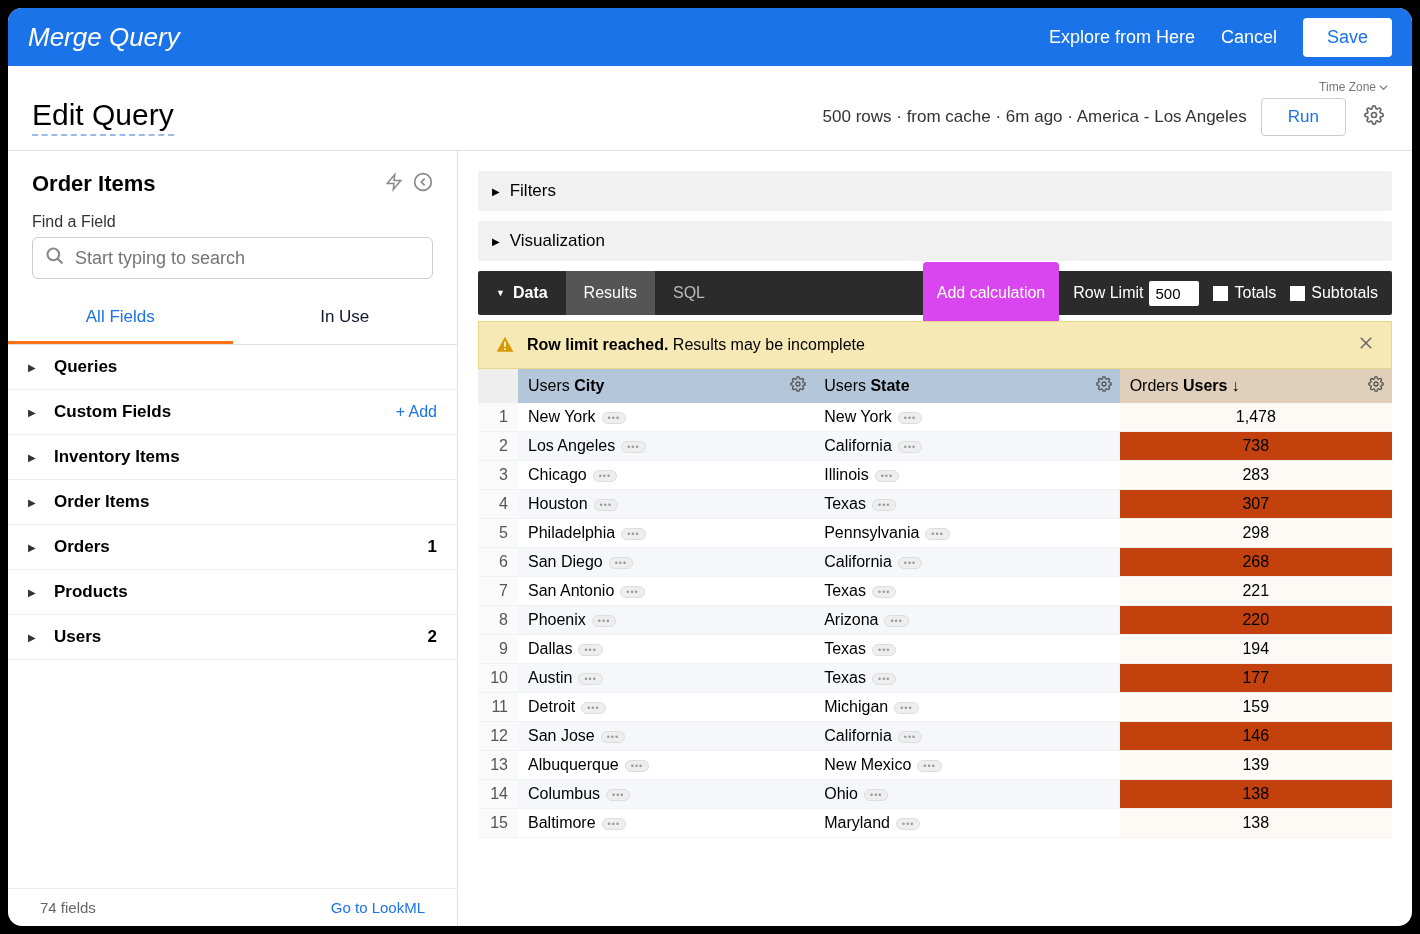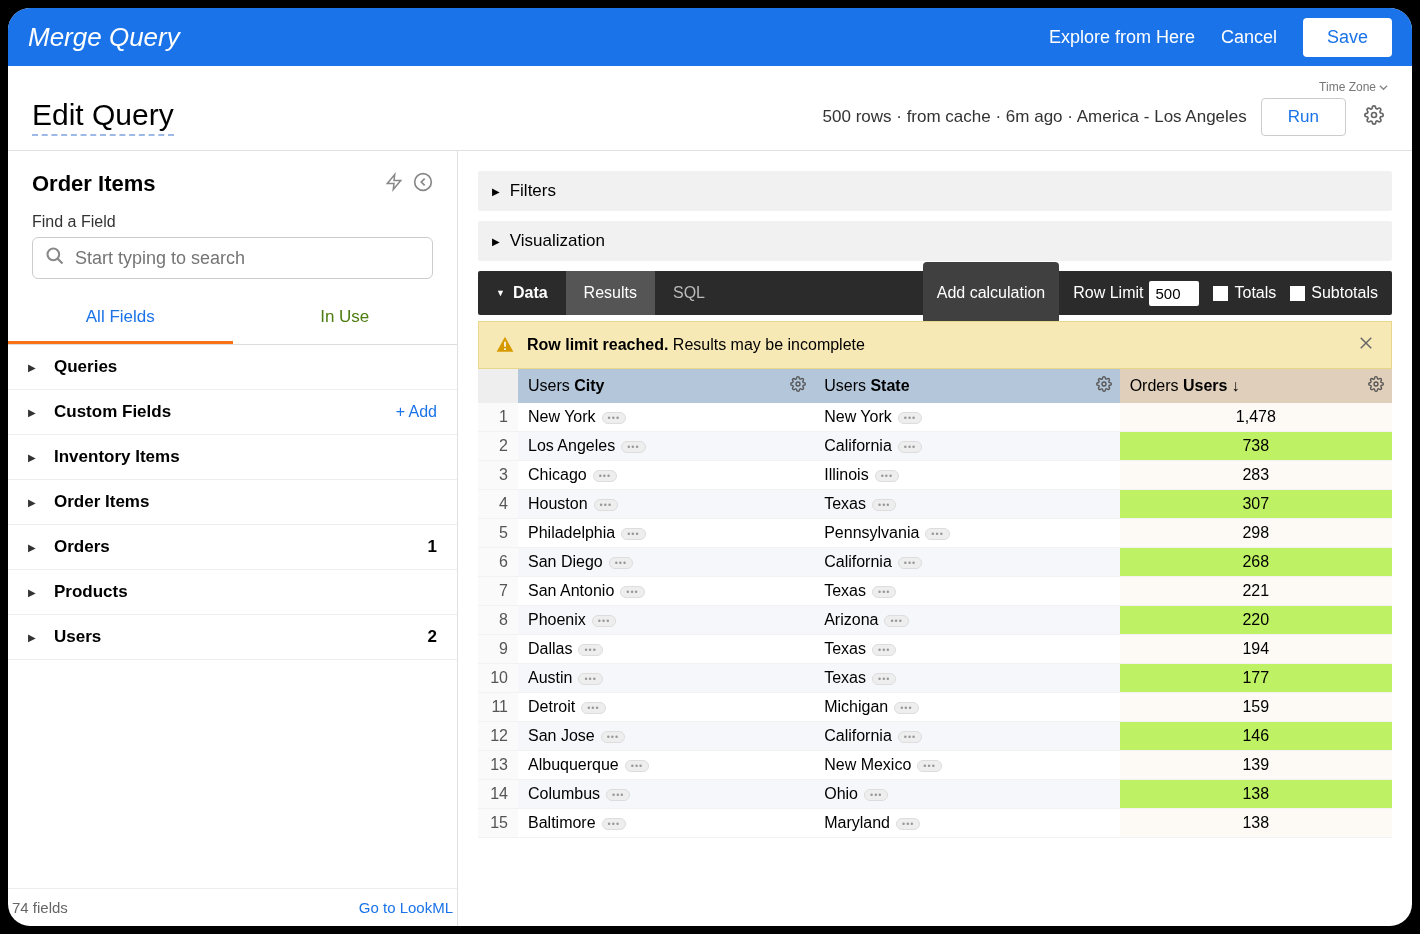--- a/index.html
+++ b/index.html
@@ -1,17 +1,17 @@
 <!DOCTYPE html>
 <html><head>
 <meta charset="utf-8">
 <style>
   * { box-sizing: border-box; margin: 0; padding: 0; }
   body { font-family: -apple-system, "Helvetica Neue", Arial, sans-serif; background: #000; width: 1420px; height: 934px; overflow: hidden; }
-  .window { background: #fff; border-radius: 22px; margin: 8px; height: 918px; overflow: hidden; display: flex; flex-direction: column; }
+  .window { background: #fff; border-radius: 14px; margin: 8px; height: 918px; overflow: hidden; display: flex; flex-direction: column; }
   .titlebar { background: #1a73e8; color: #fff; display: flex; align-items: center; padding: 0 20px; height: 58px; }
   .titlebar-title { font-size: 26px; font-weight: 400; flex: 1; font-style: italic; }
   .titlebar-actions { display: flex; gap: 26px; align-items: center; }
   .titlebar-link { color: #fff; font-size: 18px; cursor: pointer; }
   .save-btn { background: #fff; color: #1a73e8; border: none; border-radius: 4px; padding: 9px 24px; font-size: 18px; cursor: pointer; }
   .subheader { display: flex; align-items: flex-end; padding: 14px 24px 14px 24px; border-bottom: 1px solid #e0e0e0; }
   .edit-title { font-size: 30px; font-weight: 400; border-bottom: 2px dashed #9db9e8; padding-bottom: 2px; flex: 1; width: fit-content; flex: 0 0 auto; }
   .subheader-spacer { flex: 1; }
   .subheader-right { display:flex; flex-direction:column; align-items:flex-end; gap:4px;}
   .tz-label { font-size: 12px; color: #777; display:flex; align-items:center; gap:3px;}
@@ -23,60 +23,60 @@
   .sidebar { width: 450px; border-right: 1px solid #e0e0e0; display: flex; flex-direction: column; }
   .sidebar-head { padding: 20px 24px 6px; display: flex; align-items: center; gap: 10px; }
   .sidebar-head h2 { font-size: 22px; font-weight: 600; flex: 1; }
   .bolt-icon, .collapse-icon { color: #888; }
   .find-label { padding: 10px 24px 6px; font-size: 16px; color: #333; }
   .search-wrap { padding: 0 24px 14px; }
   .search-box { display:flex; align-items:center; border:1px solid #ccc; border-radius:6px; padding:8px 12px; gap:10px;}
   .search-box input { border:none; outline:none; font-size:18px; flex:1; }
   .search-icon { color:#888; }
   .tabs { display: flex; border-bottom: 1px solid #ddd; }
-  .tab { flex:1; text-align:center; padding: 14px 0; font-size: 17px; cursor:pointer; color:#4d7c0f;}
+  .tab { flex:1; text-align:center; padding: 14px 0; font-size: 17px; cursor:pointer; color:#0f172a;}
   .tab.active { color:#1a73e8; border-bottom: 3px solid #f97316; }
   .cats { flex:1; overflow:auto; }
   .cat { display:flex; align-items:center; padding: 12px 20px; border-bottom:1px solid #eee; font-size:17px; cursor:pointer; }
   .cat-caret { width:10px; margin-right:16px; font-size:10px; color:#333;}
   .cat-label { flex:1; font-weight:600; }
   .cat-count { font-weight:600; }
   .cat-add { color:#1a73e8; font-size:16px; }
-  .sidebar-foot { border-top: 1px solid #eee; padding: 10px 4px; display:flex; font-size:15px; color:#666;align-items:center;}
+  .sidebar-foot { border-top: 1px solid #eee; padding: 10px 32px; display:flex; font-size:15px; color:#666;align-items:center;}
   .sidebar-foot .lookml { margin-left:auto; color:#1a73e8; cursor:pointer;}
   .main { flex:1; padding: 20px 20px 0 20px; display:flex; flex-direction:column; min-width:0; }
   .panel { background:#f1f1f1; border-radius:2px; padding:10px 14px; margin-bottom:10px; display:flex; align-items:center; gap:10px; font-size:17px; cursor:pointer;}
   .panel-caret { font-size:10px;}
   .databar { background:#2b2b2b; color:#fff; display:flex; align-items:center; height:44px; border-radius:2px; font-size:16px;}
   .db-seg { padding:0 18px; height:100%; display:flex; align-items:center; gap:8px;}
   .db-data { font-weight:600;}
   .db-results { background:#555; }
   .db-sql { color:#bbb; }
   .db-spacer { flex:1; }
-  .add-calc { background:#404040; border-radius:4px; padding:22px 14px; margin-right:14px; cursor:pointer;}
+  .add-calc { background:#d946ef; border-radius:4px; padding:22px 14px; margin-right:14px; cursor:pointer;}
   .row-limit-lbl { margin-right:6px;}
   .row-limit-input { width:50px; padding:4px 6px; border:none; border-radius:2px; font-size:15px; margin-right:14px;}
   .cb-wrap { display:flex; align-items:center; gap:6px; margin-right:14px;}
   .cb { width:15px; height:15px; border:1px solid #fff; background:#fff;}
   .warning { background:#f7e9b6; border:1px solid #e8d788; padding:12px 16px; margin-top:6px; display:flex; align-items:center; gap:12px; font-size:16px; }
   .warning svg { flex-shrink:0;}
   .warning .close { margin-left:auto; cursor:pointer; color:#666;}
   .grid { flex:1; overflow:auto; margin-top:0;}
   table { border-collapse: collapse; width:100%; font-size:16px;}
   th { text-align:left; padding:8px 10px; position:relative; font-weight:400;}
   th.dim { background:#b4c6d9; }
   th.meas { background:#e0cfba; }
   th .bold { font-weight:600;}
   th .hg { position:absolute; right:8px; top:50%; transform:translateY(-50%); color:#555;}
   td { padding:5px 10px; border-bottom:1px solid #f2f2f2;}
   td.rownum { text-align:right; width:40px; color:#555; background:#fafafa;}
   td.dim { }
   td.meas { text-align:center; }
   tr.even td.dim { background:#f5f7fa; }
-  tr.even td.meas { background:#bef264; }
+  tr.even td.meas { background:#c2410c; }
   tr.odd td.meas { background:#fdfaf6; }
   th.rownum-h { background:#eee; width:40px;}
   .pill { display:inline-block; background:#eee; border:1px solid #ddd; border-radius:9px; padding:0 5px; font-size:9px; color:#999; margin-left:6px; vertical-align:middle; letter-spacing:1px;}
   .sort-arrow { margin-left:4px;}
 </style>
 </head>
 <body>
 
 <div class="window">
   <div class="titlebar">

